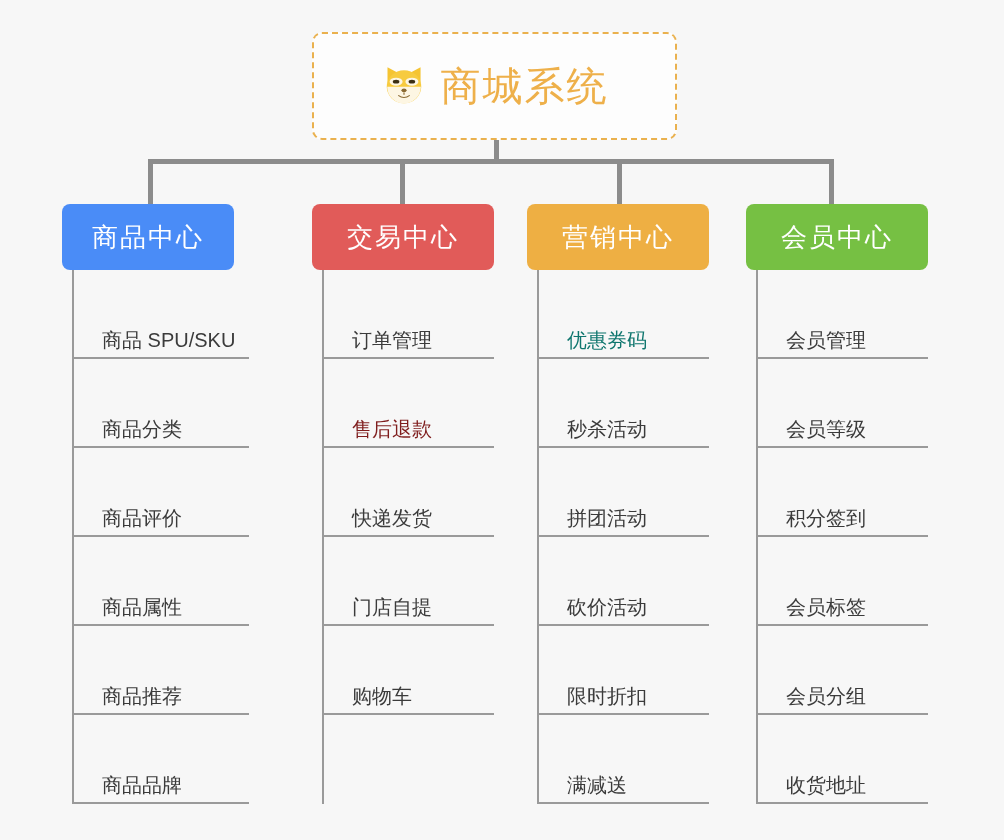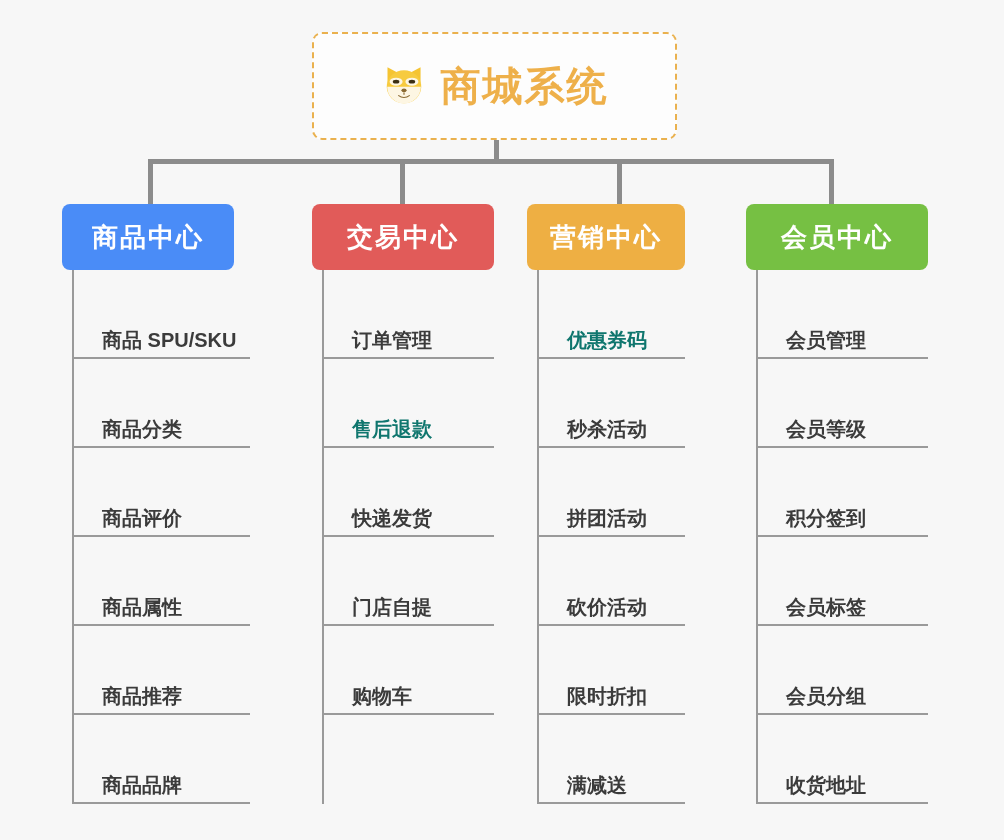--- a/index.html
+++ b/index.html
@@ -3,21 +3,21 @@
 <meta charset="utf-8">
 <style>
   html,body{margin:0;padding:0;}
   body{
     width:1004px;height:840px;
     background:#f7f7f7;
     font-family:"Liberation Sans","DejaVu Sans",sans-serif;
     overflow:hidden;
     position:relative;
   }
-  #stage{position:relative;width:1004px;height:840px;font-weight:bold;}
+  #stage{position:relative;width:1004px;height:840px;}
 
   
   .root-box{
     position:absolute;
     left:312px;top:32px;
     width:365px;height:108px;
     box-sizing:border-box;
     background:#fdfdfd;
     border:2px dashed #eab14e;
     border-radius:10px;
@@ -85,21 +85,21 @@
     padding-right:14px;
     margin-top:48px;
   }
 
   
   #col-0{left:62px;}
   #col-0 .cat-box{width:172px;margin-left:0;}
   #col-1{left:312px;}
   #col-1 .cat-box{width:182px;}
   #col-2{left:527px;}
-  #col-2 .cat-box{width:158px;}
+  #col-2 .cat-box{width:182px;}
   #col-3{left:746px;}
   #col-3 .cat-box{width:182px;}
 </style>
 </head>
 <body style="background: rgb(247, 247, 247);">
 
 <div id="stage">
 
   <div class="root-box" style="background: rgb(253, 253, 253); border-color: rgb(234, 177, 78);">
     <span class="dog-emoji">
@@ -163,21 +163,21 @@
   <div class="col" id="col-1">
     <div class="cat-box" style="background: rgb(225, 91, 89);">
       <span>交易中心</span>
     </div>
     <div class="leaf-wrap">
       <div class="spine" style="background: rgb(154, 154, 154); height: 534px;"></div>
       <div class="leaf" style="border-bottom-color: rgb(154, 154, 154);">
           <span class="leaf-label" style="color: rgb(59, 59, 59);">订单管理</span>
         </div>
       <div class="leaf" style="border-bottom-color: rgb(154, 154, 154);">
-          <span class="leaf-label" style="color: #0f766e;">售后退款</span>
+          <span class="leaf-label" style="color: #7f1d1d;">售后退款</span>
         </div>
       <div class="leaf" style="border-bottom-color: rgb(154, 154, 154);">
           <span class="leaf-label" style="color: rgb(59, 59, 59);">快递发货</span>
         </div>
       <div class="leaf" style="border-bottom-color: rgb(154, 154, 154);">
           <span class="leaf-label" style="color: rgb(59, 59, 59);">门店自提</span>
         </div>
       <div class="leaf" style="border-bottom-color: rgb(154, 154, 154);">
           <span class="leaf-label" style="color: rgb(59, 59, 59);">购物车</span>
         </div>

